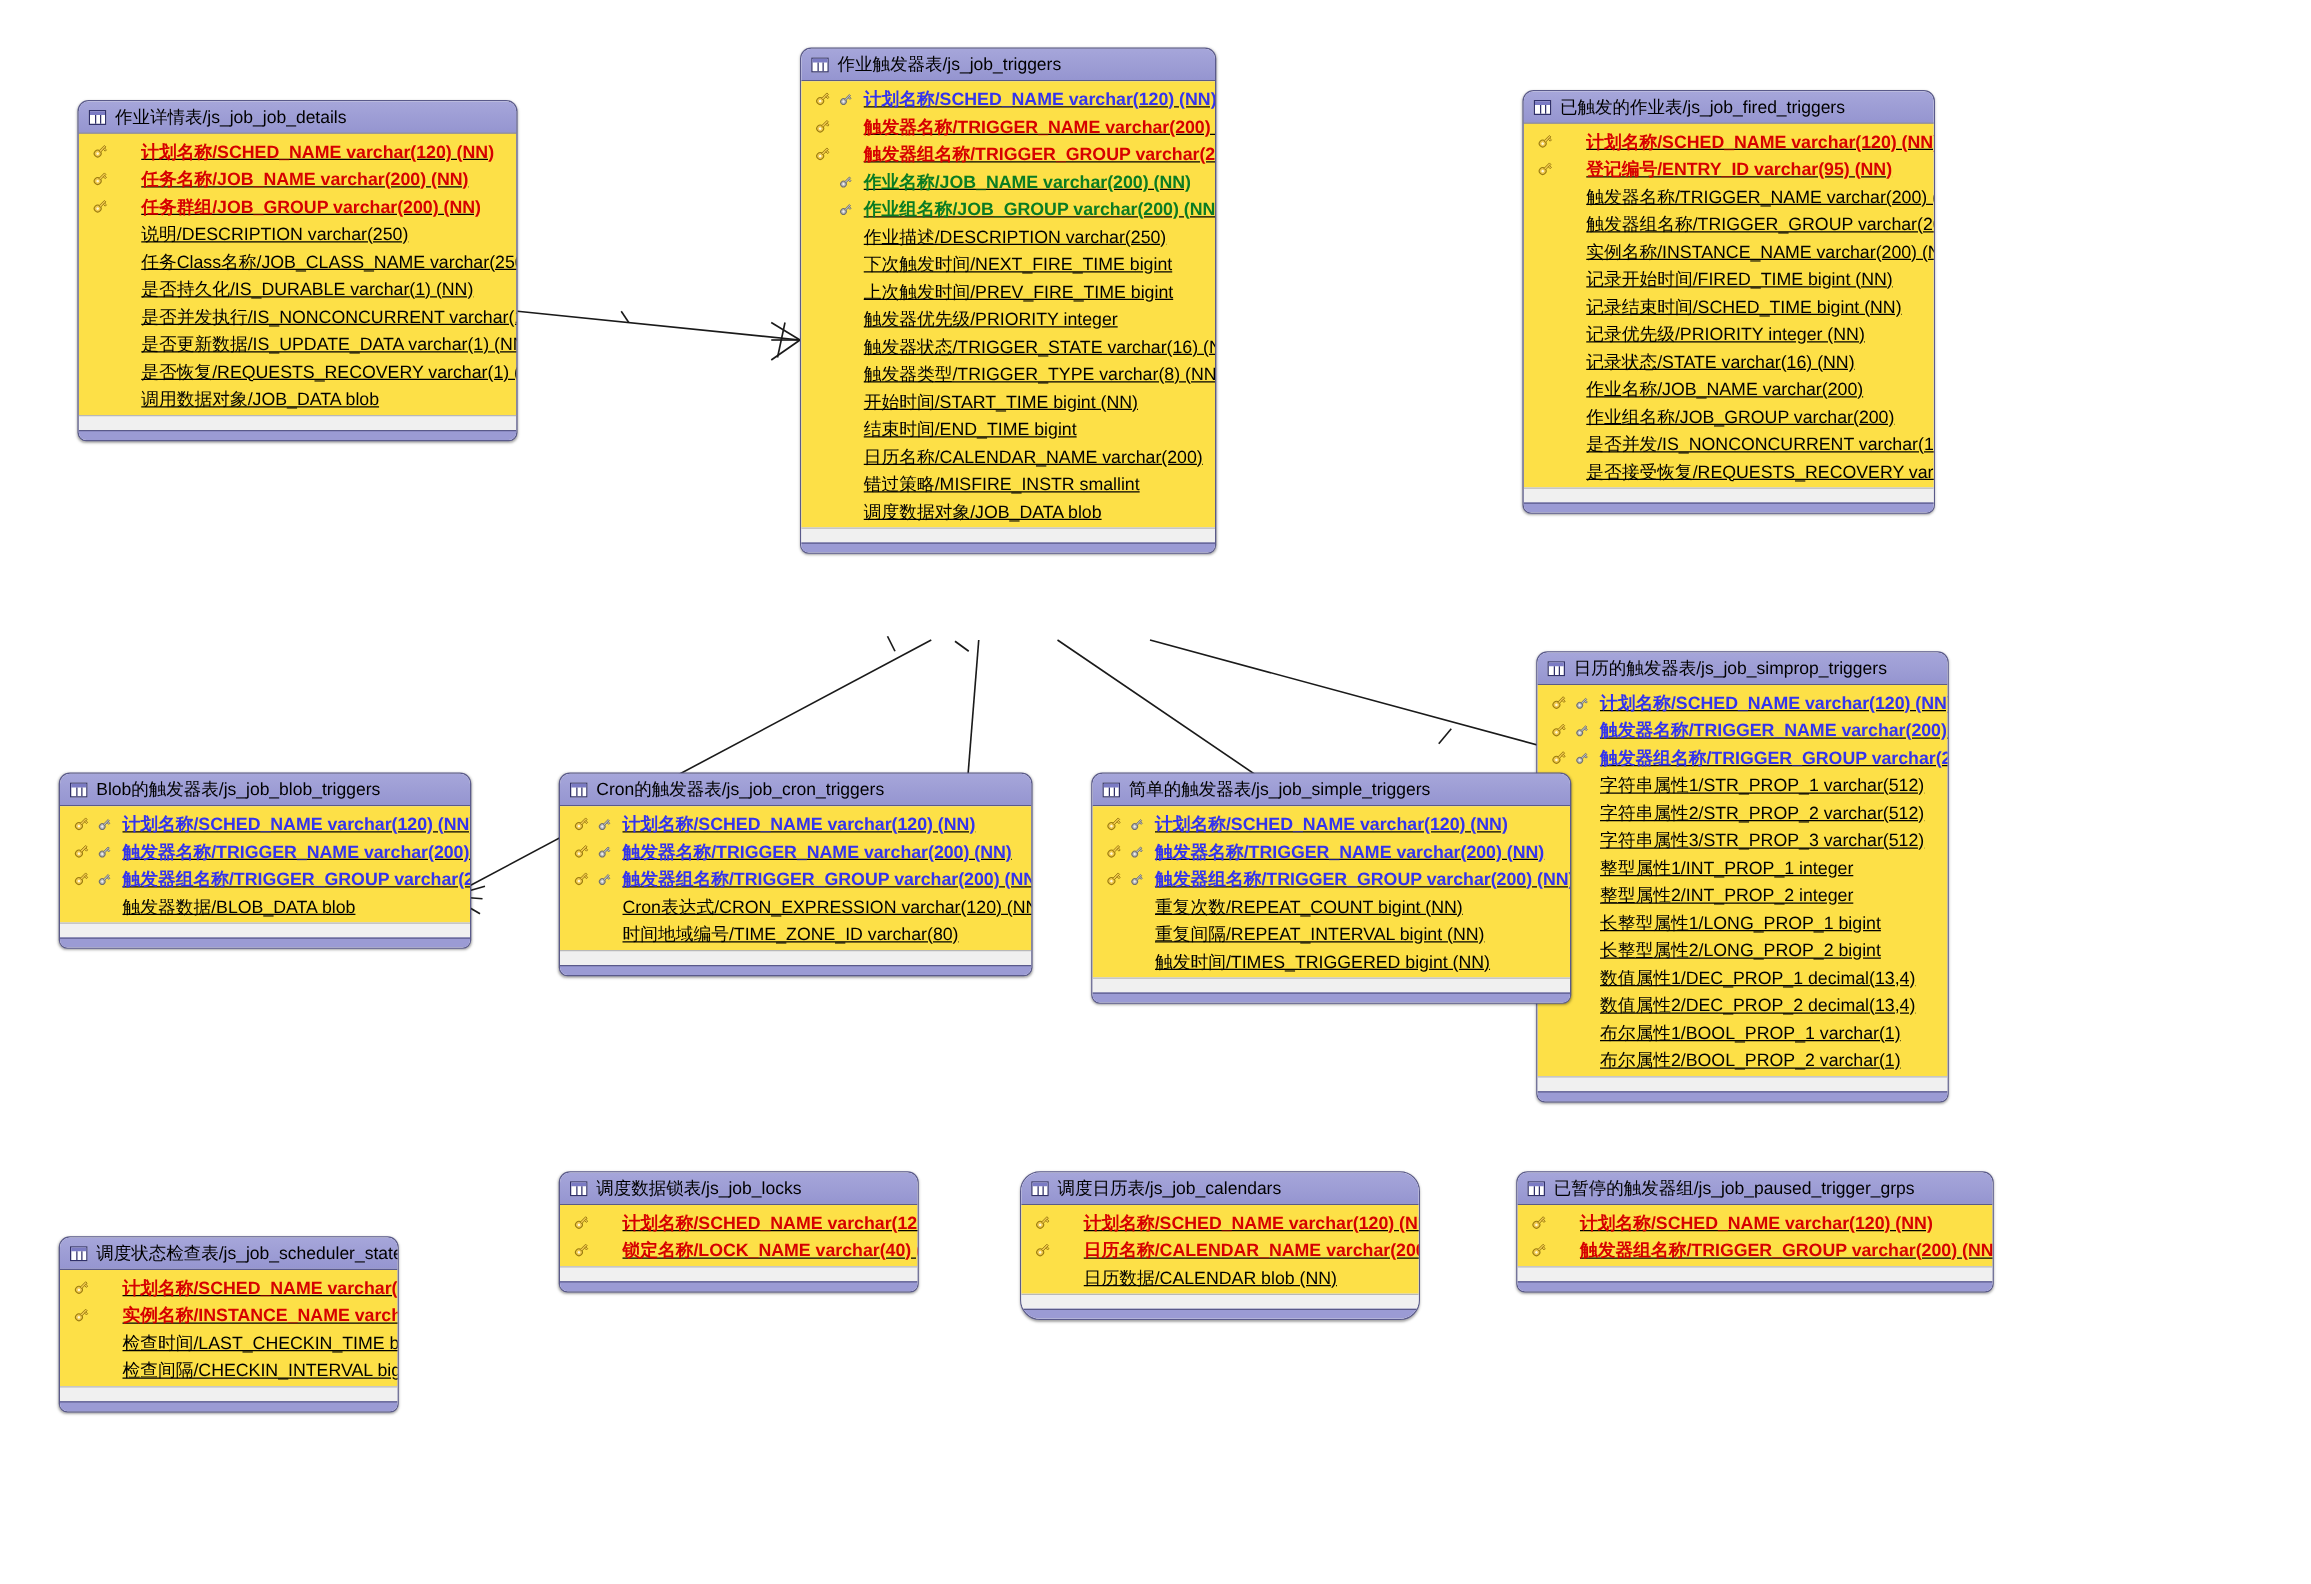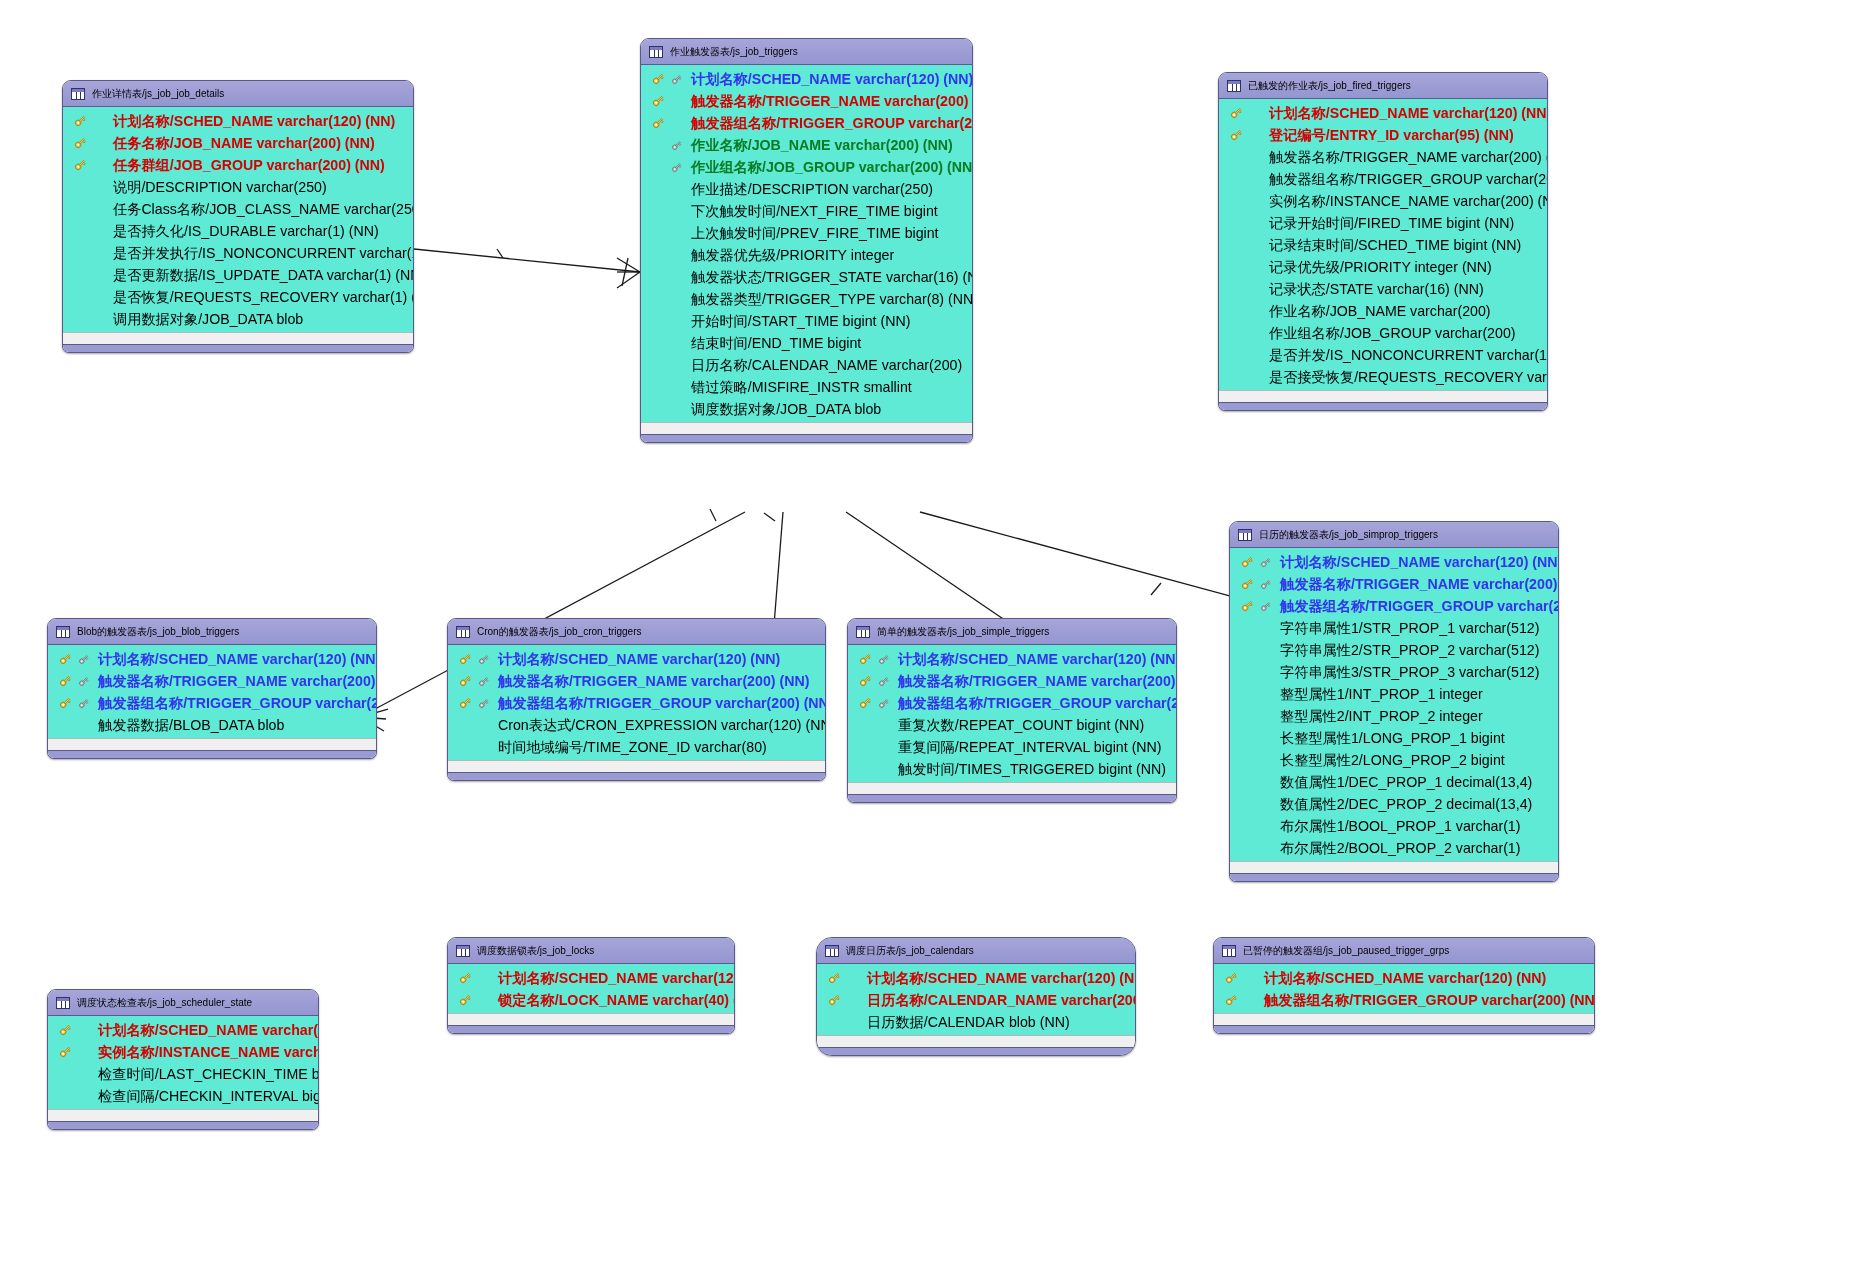--- a/index.html
+++ b/index.html
@@ -39,21 +39,21 @@
     overflow: hidden;
   }
   .entity-header {
     background: #9b9bd4;
     background: linear-gradient(to bottom, #a6a6da 0%, #9595d0 100%);
     border-bottom: 1px solid #5a5a8a;
     height: 25px;
     display: flex;
     align-items: center;
     padding: 0 8px;
-    font-size: 10px;
+    font-size: 14px;
     color: #000;
     white-space: nowrap;
   }
   .table-icon {
     display: inline-block;
     width: 14px;
     height: 12px;
     margin-right: 7px;
     flex: 0 0 auto;
     position: relative;
@@ -71,21 +71,22 @@
   .table-icon::after {
     content: "";
     position: absolute;
     left: 4px; top: 3px;
     width: 1px; height: 7px;
     background: #30306a;
     box-shadow: 4px 0 0 0 #30306a;
   }
   .entity-body {
     padding: 3px 0 2px 0;
-    background: #5eead4;
+    background: #fde047;
+    text-decoration: underline;
   }
   .attr {
     display: flex;
     align-items: center;
     height: 22px;
     padding-left: 8px;
     white-space: nowrap;
     font-size: 14.2px;
   }
   .keyslot {
@@ -795,21 +796,21 @@
           </div>
           <div class="attr">
             <span class="keyslot"></span>
             <span class="keyslot"></span>
             <span class="attr-text norm">时间地域编号/TIME_ZONE_ID varchar(80)</span>
           </div>
         </div>
         <div class="entity-footer"></div>
         <div class="entity-foot2"></div>
       </div>
-      <div class="entity" style="left: 847px; top: 618px; width: 330px;">
+      <div class="entity" style="left: 873px; top: 618px; width: 384px;">
         <div class="entity-header">
           <span class="table-icon"></span>
           <span>简单的触发器表/js_job_simple_triggers</span>
         </div>
         <div class="entity-body">
           <div class="attr">
             <span class="keyslot">
               <svg class="keyicon" width="14" height="14" viewBox="0 0 16 16">
                 <g transform="rotate(-45 8 8)">
                   <circle cx="5" cy="8" r="3.1" fill="#f2c94c" stroke="#9a7b10" stroke-width="1"></circle>

